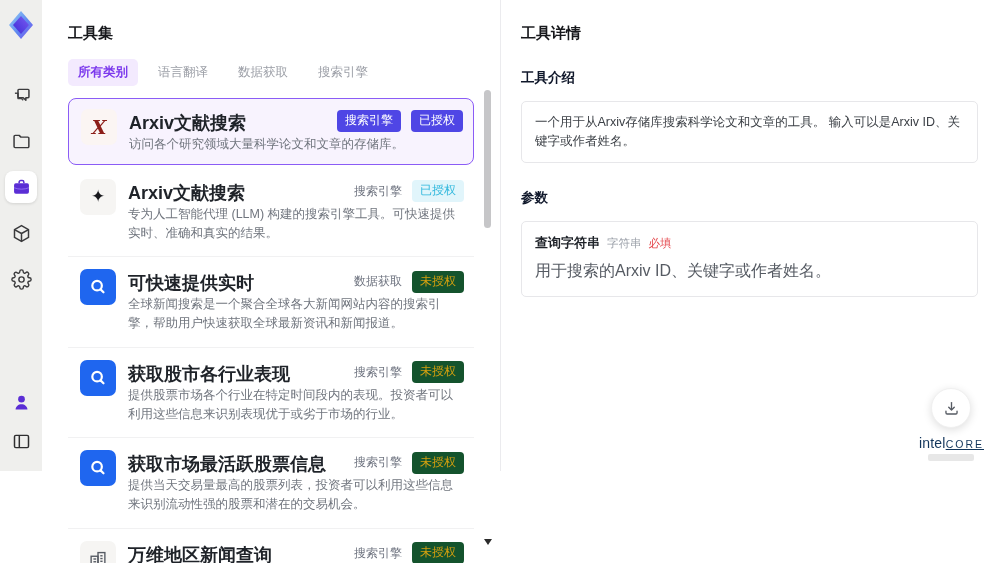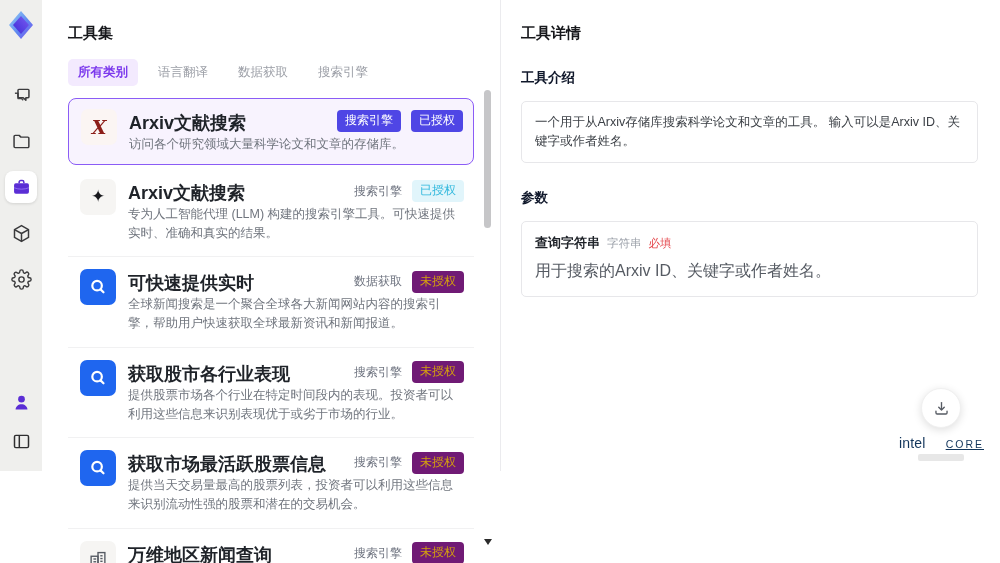--- a/index.html
+++ b/index.html
@@ -36,21 +36,21 @@
   .tool-icon.arxiv { background:#fbf5f3; }
   .tool-icon.blue { background:#1f66ef; }
   .tool-body { flex:1; min-width:0; }
   .tool-head { display:flex; justify-content:space-between; align-items:flex-start; gap:8px; }
   .tool-name { font-size:18px; font-weight:bold; color:#1f2329; padding-top:2px; white-space:nowrap; }
   .badges { display:flex; gap:10px; align-items:center; white-space:nowrap; margin-top:1px; }
   .badge { font-size:12px; padding:3px 8px; border-radius:4px; line-height:1.3; }
   .badge.solid { background:#4f46e5; color:#fff; font-weight:500; }
   .cat-text { font-size:12px; color:#6f7480; padding:3px 0; }
   .badge.auth-ok { background:#e1f5fb; color:#31b8dd; }
-  .badge.auth-no { background:#701a75; color:#d4a00f; }
+  .badge.auth-no { background:#14532d; color:#d4a00f; }
   .tool-desc { font-size:12.5px; color:#70757e; line-height:1.5; margin-top:0; }
 
   .x-glyph { font-family:"DejaVu Serif","Liberation Serif",serif; font-style:italic; font-weight:bold;
     font-size:19px; color:#8c1d18; }
   .star-glyph { font-size:17px; color:#17181c; line-height:1; }
 
   
   .scrollbar { position:absolute; right:9px; top:90px; bottom:26px; width:7px; }
   .scroll-thumb { width:7px; height:138px; background:#c6c6c8; border-radius:4px; }
   .scroll-down { position:absolute; right:8px; bottom:18px; width:0; height:0;
@@ -66,21 +66,21 @@
   .param-head { display:flex; align-items:baseline; gap:7px; }
   .param-name { font-size:13px; font-weight:bold; color:#1f2329; }
   .param-type { font-size:11.5px; color:#9ca1aa;text-align:center; }
   .param-req { font-size:11.5px; color:#e5484d; }
   .param-desc { font-size:16px; color:#565b63; margin-top:9px; }
 
   
   .corner { position:absolute; right:16px; bottom:10px; display:flex; flex-direction:column; align-items:center; }
   .dl-btn { width:40px; height:40px; border-radius:50%; background:#fff; border:1px solid #f0f0f0;
     box-shadow:0 2px 8px rgba(0,0,0,.13); display:flex; align-items:center; justify-content:center; cursor:pointer; }
-  .brand { margin-top:7px; display:flex; align-items:baseline; gap:20px; color:#12355b; }
+  .brand { margin-top:7px; display:flex; align-items:baseline; gap:0; color:#12355b; }
   .brand-intel { font-size:14px; font-weight:500; letter-spacing:.2px; }
   .brand-core { font-size:10.5px; letter-spacing:2px; font-weight:400;text-decoration:underline; }
   .brand-blur { width:46px; height:7px; background:#cfcfcf; opacity:.5; border-radius:2px; margin-top:3px; }
 </style>
 </head>
 <body>
 
 <div class="app">
 
   <div class="rail">

